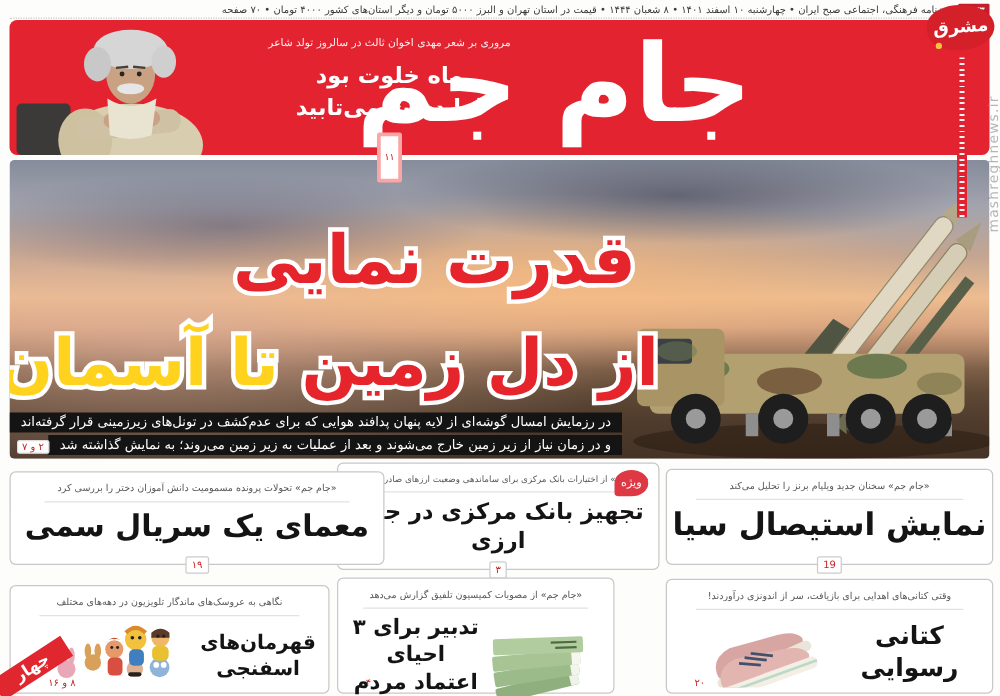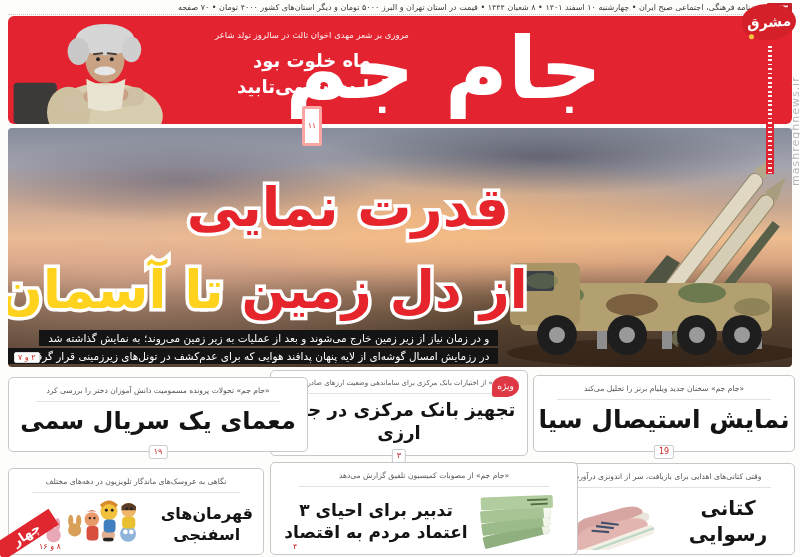--- a/index.html
+++ b/index.html
@@ -152,22 +152,22 @@
 
     <svg class="lead-headline-svg" viewBox="0 0 540 210">
       <text x="340" y="78" text-anchor="middle" font-family="DejaVu Sans" font-weight="bold" font-size="54" fill="#e6242b" stroke="#ffffff" stroke-width="7" paint-order="stroke" style="direction:rtl">قدرت نمایی</text>
       <text x="255" y="160" text-anchor="middle" font-family="DejaVu Sans" font-weight="bold" font-size="52" stroke="#ffffff" stroke-width="7" paint-order="stroke" style="direction:rtl">
         <tspan fill="#e6242b">از دل زمین </tspan>
         <tspan fill="#ffd21e">تا آسمان</tspan>
       </text>
     </svg>
 
     <div class="deck">
+      <div class="deck-line">در رزمایش امسال گوشه‌ای از لایه پنهان پدافند هوایی که برای عدم‌کشف در تونل‌های زیرزمینی قرار گرفته‌اند</div>
       <div class="deck-line">و در زمان نیاز از زیر زمین خارج می‌شوند و بعد از عملیات به زیر زمین می‌روند؛ به نمایش گذاشته شد</div>
-      <div class="deck-line">در رزمایش امسال گوشه‌ای از لایه پنهان پدافند هوایی که برای عدم‌کشف در تونل‌های زیرزمینی قرار گرفته‌اند</div>
     </div>
     <span class="lead-badge">۲ و ۷</span>
   </div>
 
   <div class="abox" style="left:533px; top:375px; width:262px; height:77px;">
     <div class="kicker">«جام جم» سخنان جدید ویلیام برنز را تحلیل می‌کند</div>
     <div class="divider"></div>
     <div class="headline" style="font-size:25px;">نمایش استیصال سیا</div>
     <span class="page-badge">19</span>
   </div>
@@ -201,21 +201,21 @@
           <path d="M14 44 Q16 26 38 24 L92 32 Q112 35 116 46 Q116 56 98 56 L24 56 Q13 54 14 44 Z" fill="#e3b5b1"></path>
           <path d="M40 30 L62 40 M48 26 L70 37 M56 24 L78 35" stroke="#44506a" stroke-width="3"></path>
           <rect x="10" y="50" width="112" height="13" rx="6" fill="#f3efe4"></rect>
           <path d="M10 56 L122 56" stroke="#bcd8c8" stroke-width="3"></path>
         </g>
       </svg>
     </div>
     <span class="corner-num">۲۰</span>
   </div>
 
-  <div class="abox" style="left:270px; top:462px; width:308px; height:93px;">
+  <div class="abox" style="left:270px; top:462px; width:222px; height:93px;">
     <div class="kicker">«جام جم» از مصوبات کمیسیون تلفیق گزارش می‌دهد</div>
     <div class="divider"></div>
     <div class="hrow" style="direction:ltr;">
       <div style="flex:1; text-align:center;">
         <div class="headline" style="font-size:17px;">۳ تدبیر برای احیای</div>
         <div class="headline" style="font-size:17px;">اعتماد مردم به اقتصاد</div>
       </div>
       <svg width="96" height="60" viewBox="0 0 100 70">
         <g transform="rotate(-14 50 60)">
             <rect x="10" y="44" width="78" height="14" rx="2" fill="#8fb07e"></rect>

